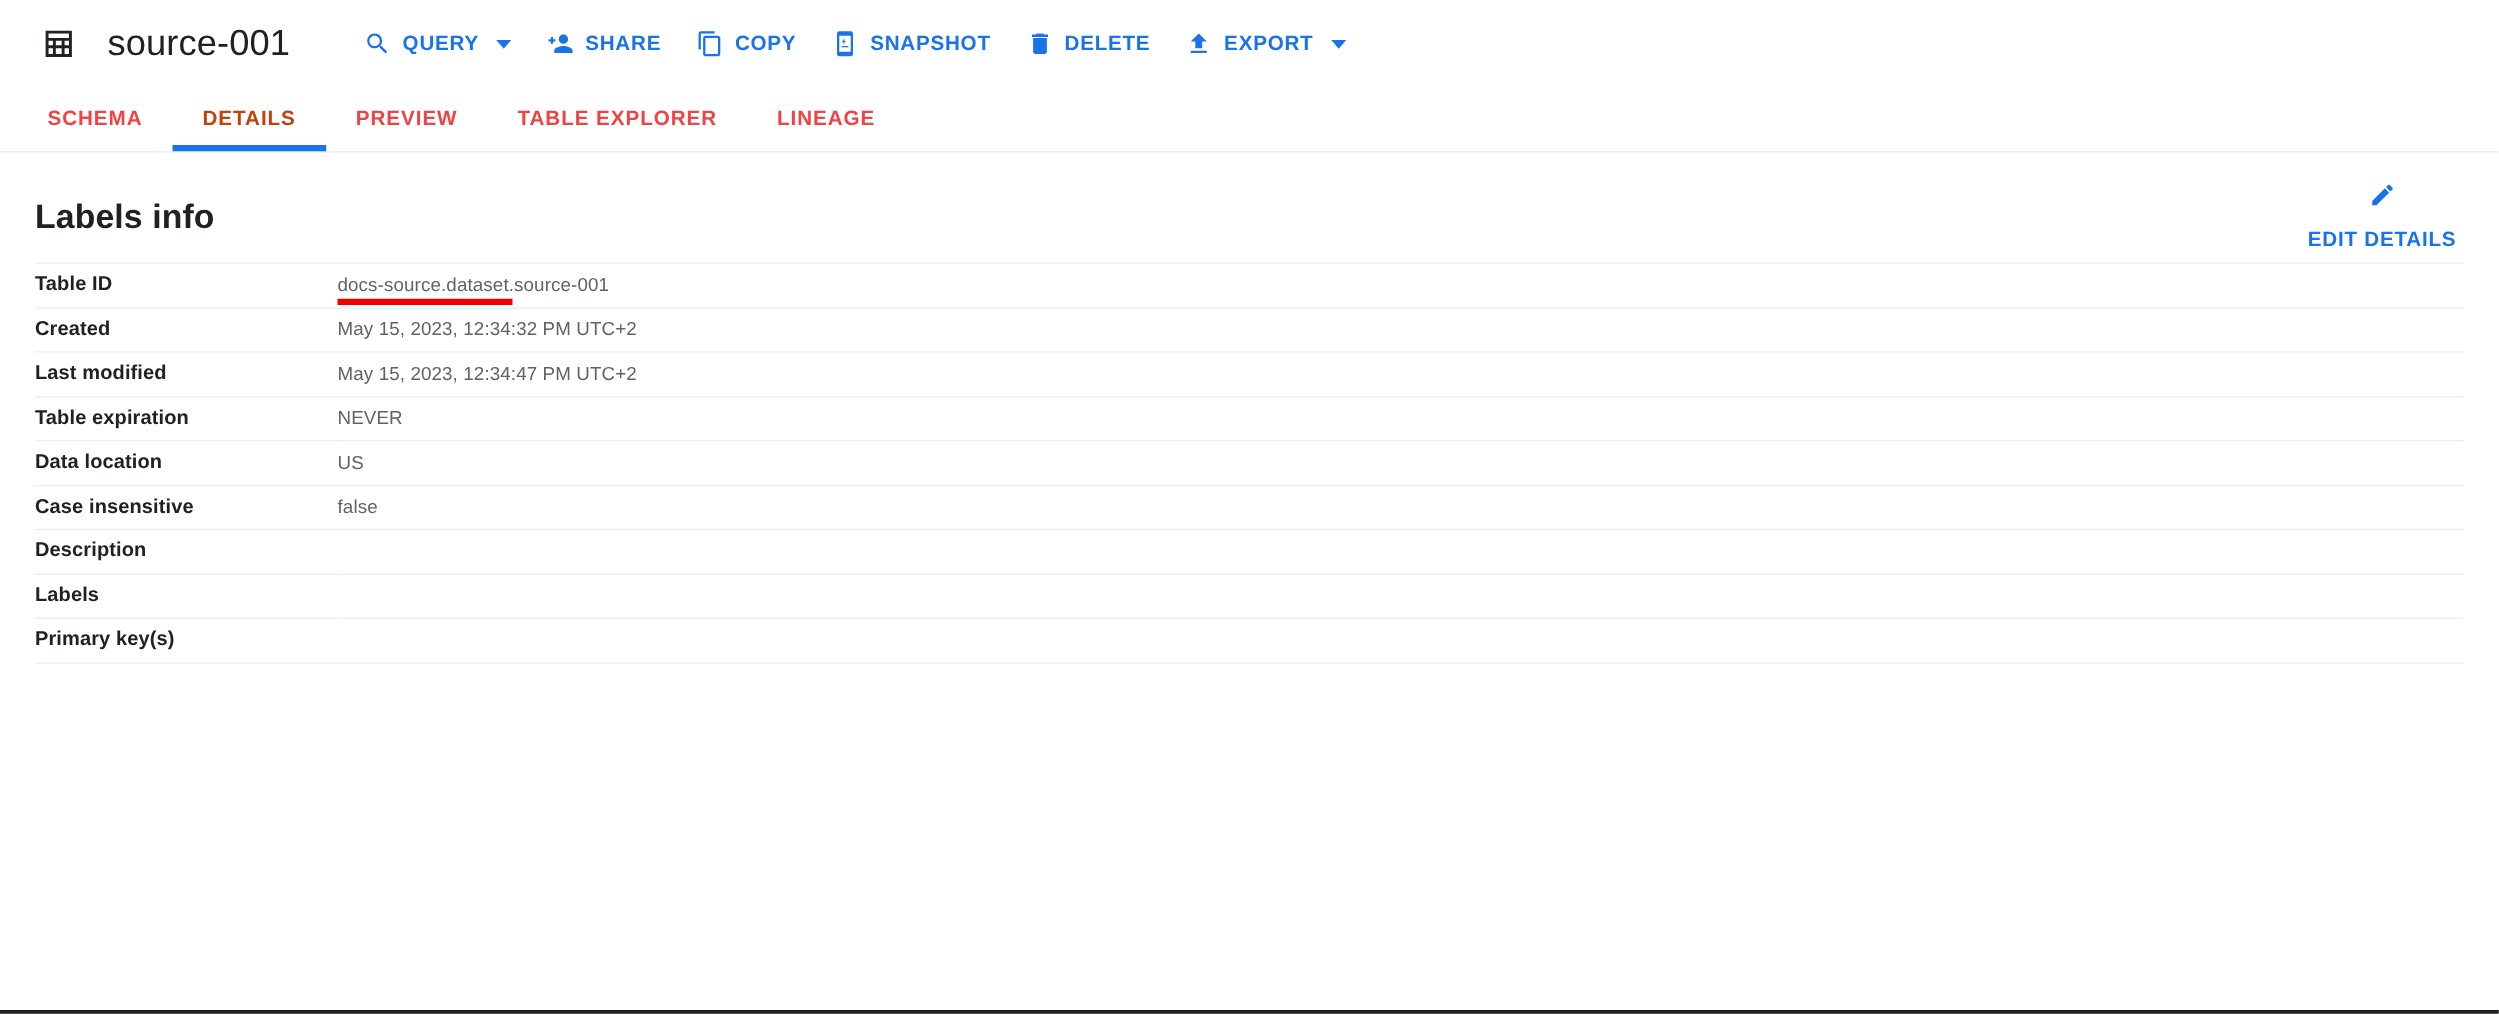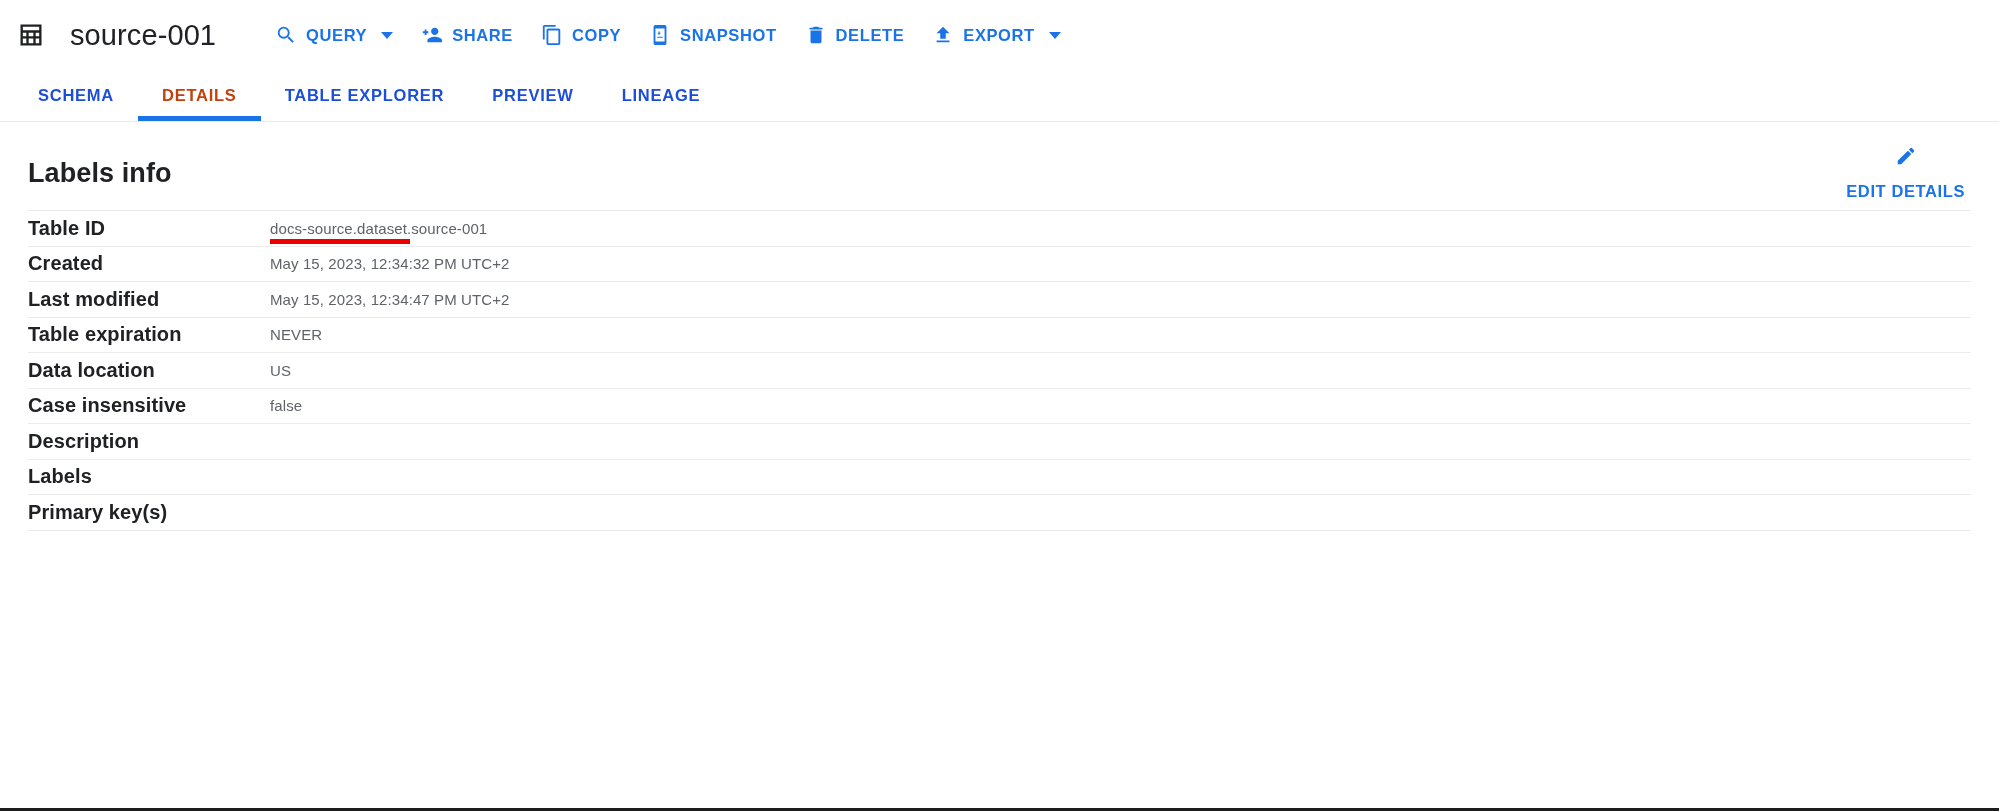--- a/index.html
+++ b/index.html
@@ -11,20 +11,21 @@
     overflow: hidden;
   }
 
   
   .header {
     height: 70px;
     display: flex;
     align-items: center;
     padding: 0 0 0 10px;
     background: #fff;
+    margin-left: 16px;
   }
   .table-glyph {
     width: 30px; height: 30px;
     margin-left: 6px;
     flex: 0 0 auto;
     display: flex; align-items: center; justify-content: center;
   }
   .page-title {
     font-size: 29px;
     font-weight: 400;
@@ -75,21 +76,21 @@
   .tab {
     position: relative;
     height: 52px;
     display: flex;
     align-items: center;
     justify-content: center;
     padding: 0 24px;
     font-size: 16.5px;
     font-weight: 600;
     letter-spacing: 0.75px;
-    color: #1d4ed8;
+    color: #ef4444;
     cursor: pointer;
     white-space: nowrap;
   }
   .tab:first-child { margin-left: 14px; }
   .tab.active { color: #c2410c; }
   .tab.active::after {
     content: "";
     position: absolute;
     left: 0; right: 0; bottom: 0;
     height: 5px;
@@ -131,21 +132,21 @@
   
   .info-table { width: 100%; border-collapse: collapse; }
   .info-row { height: 35.5px; }
   .info-row td {
     border-top: 1px solid #ebecee;
     vertical-align: middle;
     padding: 0;
   }
   .info-label {
     width: 242px;
-    font-size: 20px;
+    font-size: 16px;
     font-weight: 700;
     color: #202124;
     letter-spacing: 0.1px;
     white-space: nowrap;
   }
   .info-value {
     font-size: 15px;
     font-weight: 400;
     color: #5f6368;
     letter-spacing: 0.1px;
@@ -247,24 +248,24 @@
 </div>
 
 <div class="tabs-bar">
   <div class="tab">
       <span>SCHEMA</span>
     </div>
   <div class="tab active">
       <span>DETAILS</span>
     </div>
   <div class="tab">
+      <span>PREVIEW</span>
+    </div>
+  <div class="tab">
       <span>TABLE EXPLORER</span>
-    </div>
-  <div class="tab">
-      <span>PREVIEW</span>
     </div>
   <div class="tab">
       <span>LINEAGE</span>
     </div>
 </div>
 
 <div class="content">
 
   <div class="section-head">
     <div class="section-title">Labels info</div>

